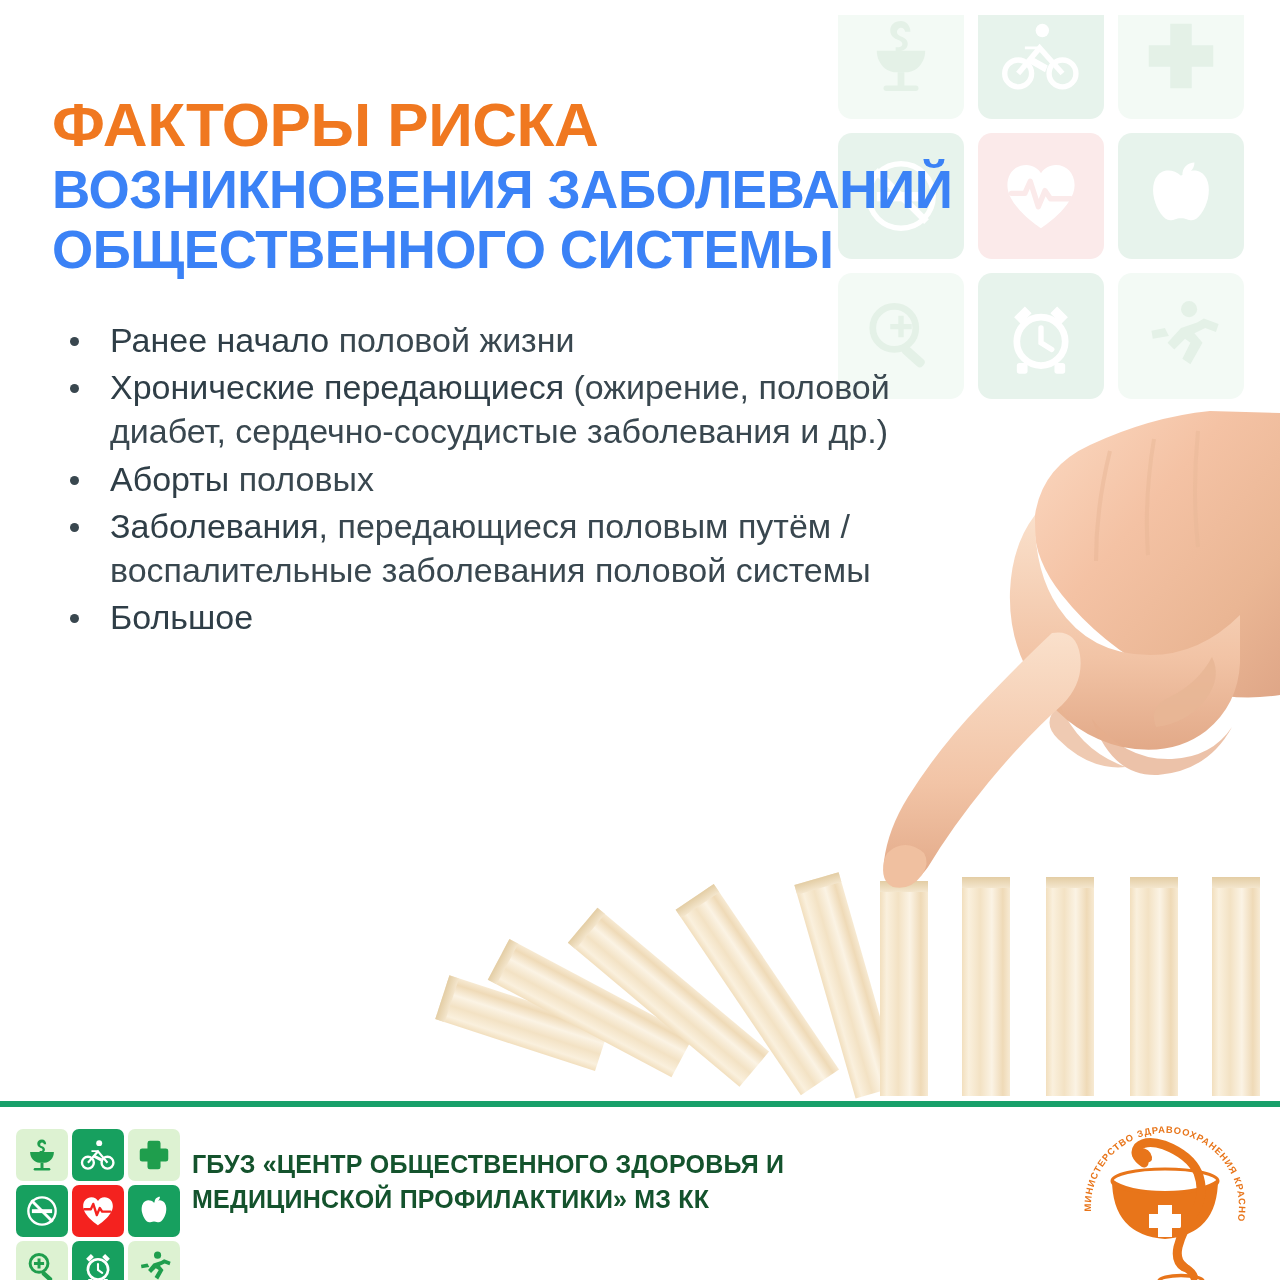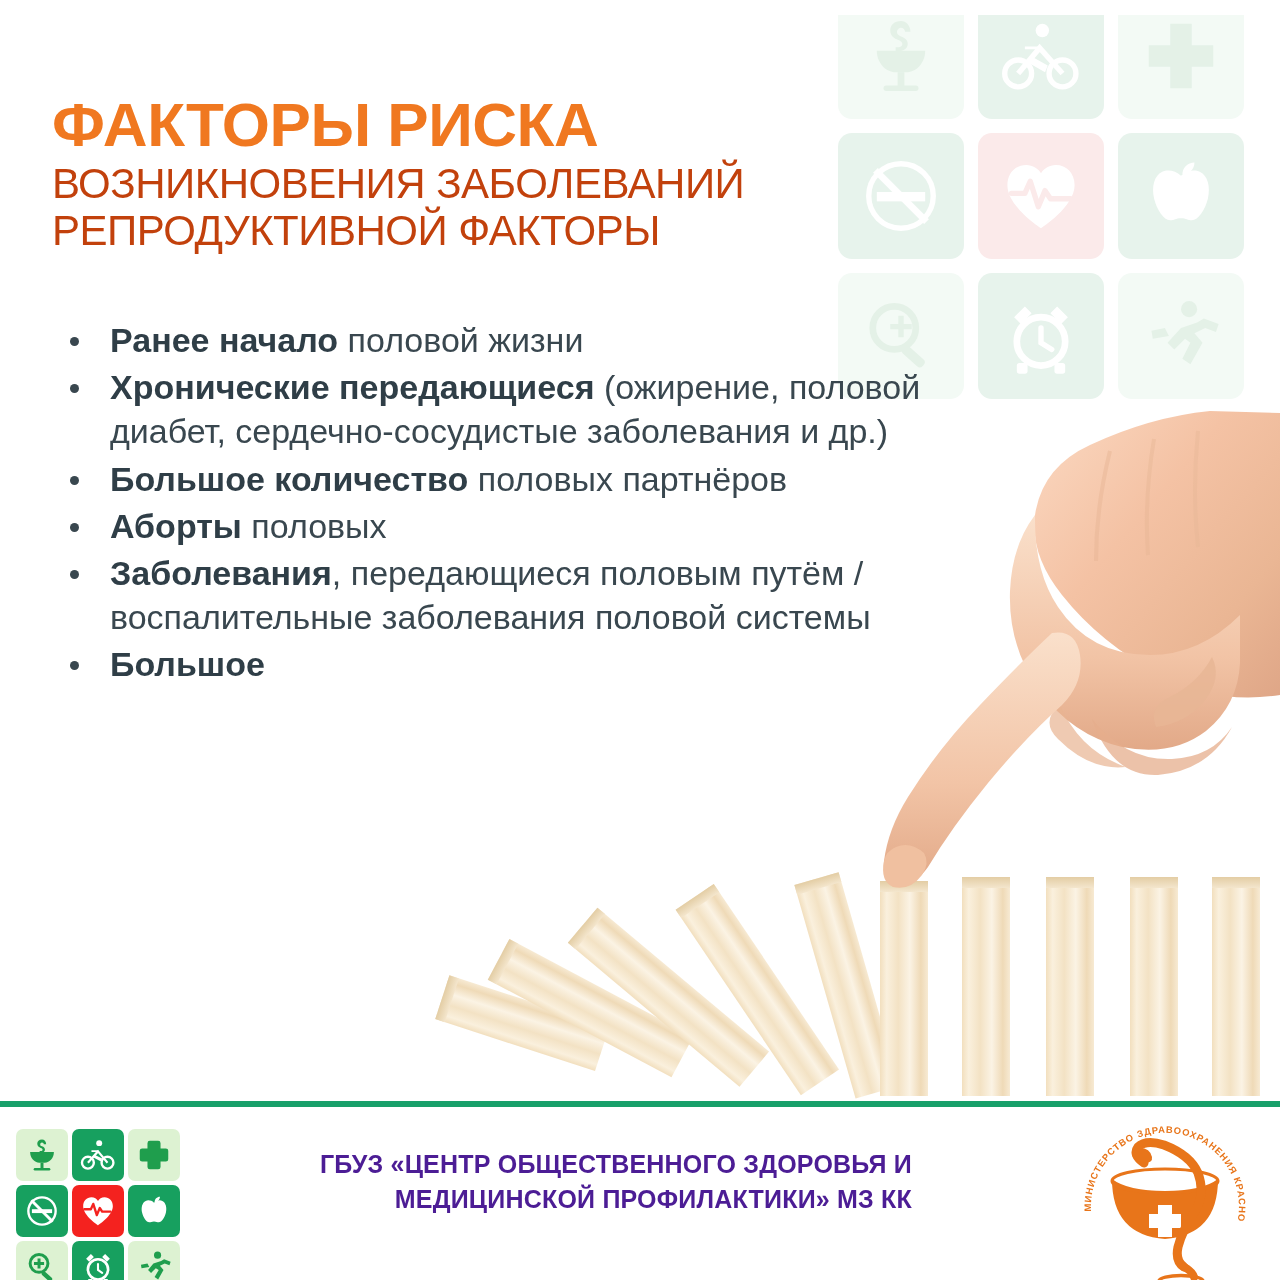--- a/index.html
+++ b/index.html
@@ -26,36 +26,36 @@
   .wm-ico-white{fill:#ffffff;}
   .wm-ico-pinkw{fill:#ffffff;}
 
   
   .headline{position:absolute;left:52px;top:78px;z-index:5;width:1120px;}
   .h-orange{
     color:#f07820;font-weight:bold;font-size:62px;line-height:1.02;
     letter-spacing:-0.5px;margin:0 0 4px 0;
   }
   .h-green{
-    color:#c2410c;font-weight:normal;font-size:42px;line-height:1.12;
+    color:#3b82f6;font-weight:bold;font-size:53px;line-height:1.12;
     letter-spacing:-0.5px;margin:0;
   }
   .h-green .l2{display:block;}
 
   
   .bullets{position:absolute;left:58px;top:303px;z-index:6;width:900px;}
   .bullet{
     position:relative;padding-left:52px;
     color:#39474f;font-size:34px;line-height:1.30;margin-bottom:3px;
   }
   .bullet .dot{
     position:absolute;left:12px;top:0.56em;width:9px;height:9px;border-radius:50%;
     background:#39474f;
   }
-  .bullet b{font-weight:bold;color:#2f3e47;text-align:right;}
+  .bullet b{font-weight:normal;color:#2f3e47;text-align:right;}
 
   
   .photo{position:absolute;left:0;top:0;width:1280px;height:1085px;z-index:4;pointer-events:none;}
 
   
   .footer-rule{position:absolute;left:0;top:1086px;width:1280px;height:6px;background:#18a06a;z-index:7;}
   .footer{position:absolute;left:0;top:1092px;width:1280px;height:188px;background:#fff;z-index:8;}
 
   .fgrid{
     position:absolute;left:16px;top:22px;
@@ -65,21 +65,21 @@
   .ftile{border-radius:7px;display:flex;align-items:center;justify-content:center;}
   .ftile.lgreen{background:#ddf2d2;}
   .ftile.dgreen{background:#17a05f;}
   .ftile.red{background:#f4221f;}
   .ftile svg{width:38px;height:38px;}
   .i-green{fill:#1f9e4d;}
   .i-white{fill:#ffffff;}
 
   .forg{
     position:absolute;left:192px;top:40px;width:720px;
-    color:#4c1d95;font-weight:bold;font-size:25px;line-height:1.40;letter-spacing:.2px;text-align:right;
+    color:#14532d;font-weight:bold;font-size:25px;line-height:1.40;letter-spacing:.2px;
   }
   .forg span{display:block;}
 
   
   .minlogo{position:absolute;left:1072px;top:1100px;width:186px;height:176px;z-index:9;}
   .minlogo svg{width:186px;height:176px;}
 </style>
 </head>
 <body>
 
@@ -170,21 +170,21 @@
         <path d="M20 26l-10 2 1 6 12-2z"></path>
       </g>
         </svg>
     </div>
   </div>
 
   <div class="headline">
     <div class="h-orange">ФАКТОРЫ РИСКА</div>
     <div class="h-green">
       <span class="l2">ВОЗНИКНОВЕНИЯ ЗАБОЛЕВАНИЙ</span>
-      <span class="l2">РЕПРОДУКТИВНОЙ ФАКТОРЫ</span>
+      <span class="l2">ОБЩЕСТВЕННОГО СИСТЕМЫ</span>
     </div>
   </div>
 
   <div class="photo">
     <svg viewBox="0 0 1280 1085" width="1280" height="1085">
       <defs>
         <linearGradient id="woodv" x1="0" y1="0" x2="1" y2="0">
           <stop offset="0%" stop-color="#f2dfbe"></stop>
           <stop offset="14%" stop-color="#faf0dd"></stop>
           <stop offset="38%" stop-color="#f3e2c4"></stop>
@@ -277,24 +277,20 @@
     <div class="bullet">
       <span class="dot"></span>
       <b>Ранее начало</b><span> половой жизни</span>
     </div>
     <div class="bullet">
       <span class="dot"></span>
       <b>Хронические передающиеся</b><span> (ожирение, половой диабет, сердечно-сосудистые заболевания и др.)</span>
     </div>
     <div class="bullet">
       <span class="dot"></span>
-      <b>Большое количество</b><span> половых партнёров</span>
-    </div>
-    <div class="bullet">
-      <span class="dot"></span>
       <b>Аборты</b><span> половых</span>
     </div>
     <div class="bullet">
       <span class="dot"></span>
       <b>Заболевания</b><span>, передающиеся половым путём / воспалительные заболевания половой системы</span>
     </div>
     <div class="bullet">
       <span class="dot"></span>
       <b>Большое</b><span></span>
     </div>

